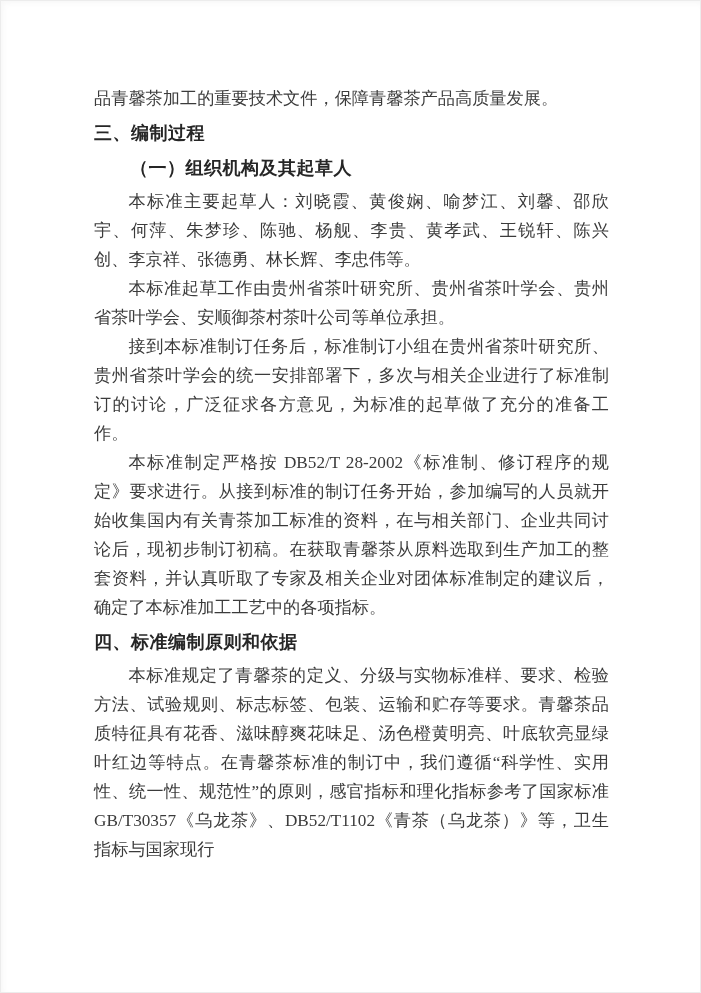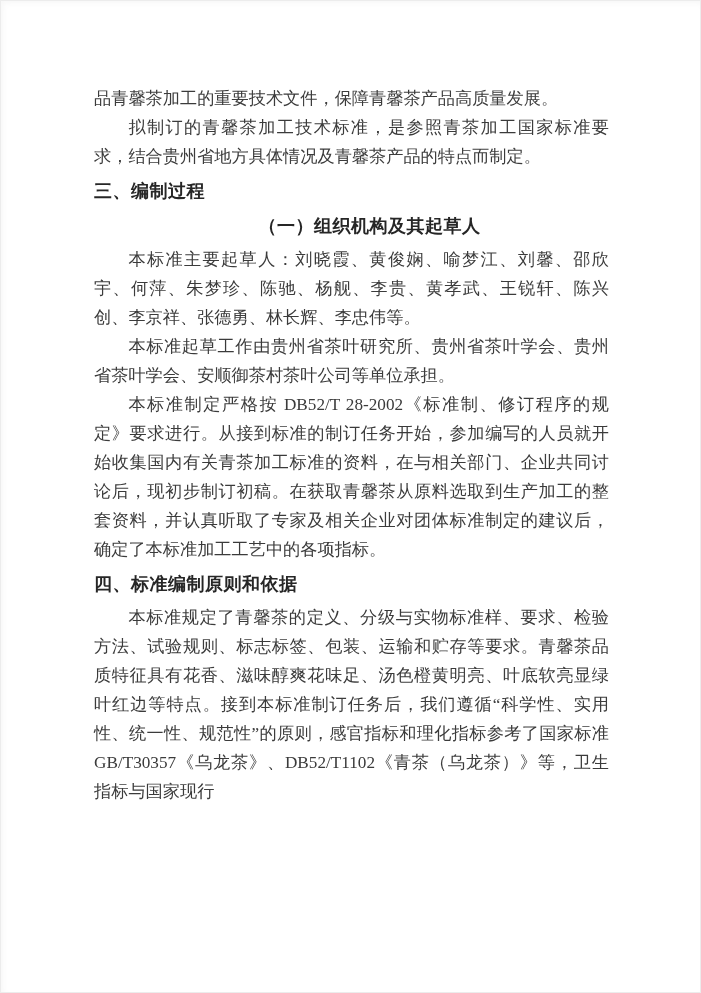--- a/index.html
+++ b/index.html
@@ -40,43 +40,42 @@
     font-weight: 700;
     font-size: 18px;
     line-height: 29px;
     color: #262626;
     margin: 6px 0 4px 0;
     text-align: left;
     letter-spacing: 0.5px;
   }
   .h-minor {
     margin-left: 2em;
-    text-align: center;
   }
 </style>
 </head>
 <body>
 
 <main class="page">
   <article class="doc">
 
     <p class="body no-indent">品青馨茶加工的重要技术文件，保障青馨茶产品高质量发展。</p>
 
-    <p class="body">拟制订的青馨茶加工技术标准，是参照青茶加工国家标准要求，结合贵州省地方具体情况及青馨茶产品的特点而制定。</p>
 
     <h2 class="h-major">三、编制过程</h2>
 
     <h3 class="h-minor">（一）组织机构及其起草人</h3>
 
     <p class="body">本标准主要起草人：刘晓霞、黄俊娴、喻梦江、刘馨、邵欣宇、何萍、朱梦珍、陈驰、杨舰、李贵、黄孝武、王锐轩、陈兴创、李京祥、张德勇、林长辉、李忠伟等。</p>
 
     <p class="body">本标准起草工作由贵州省茶叶研究所、贵州省茶叶学会、贵州省茶叶学会、安顺御茶村茶叶公司等单位承担。</p>
 
 
+    <p class="body">接到本标准制订任务后，标准制订小组在贵州省茶叶研究所、贵州省茶叶学会的统一安排部署下，多次与相关企业进行了标准制订的讨论，广泛征求各方意见，为标准的起草做了充分的准备工作。</p>
 
     <p class="body">本标准制定严格按 DB52/T 28-2002《标准制、修订程序的规定》要求进行。从接到标准的制订任务开始，参加编写的人员就开始收集国内有关青茶加工标准的资料，在与相关部门、企业共同讨论后，现初步制订初稿。在获取青馨茶从原料选取到生产加工的整套资料，并认真听取了专家及相关企业对团体标准制定的建议后，确定了本标准加工工艺中的各项指标。</p>
 
     <h2 class="h-major">四、标准编制原则和依据</h2>
 
-    <p class="body">本标准规定了青馨茶的定义、分级与实物标准样、要求、检验方法、试验规则、标志标签、包装、运输和贮存等要求。青馨茶品质特征具有花香、滋味醇爽花味足、汤色橙黄明亮、叶底软亮显绿叶红边等特点。接到本标准制订任务后，我们遵循“科学性、实用性、统一性、规范性”的原则，感官指标和理化指标参考了国家标准 GB/T30357《乌龙茶》、DB52/T1102《青茶（乌龙茶）》等，卫生指标与国家现行</p>
+    <p class="body">本标准规定了青馨茶的定义、分级与实物标准样、要求、检验方法、试验规则、标志标签、包装、运输和贮存等要求。青馨茶品质特征具有花香、滋味醇爽花味足、汤色橙黄明亮、叶底软亮显绿叶红边等特点。在青馨茶标准的制订中，我们遵循“科学性、实用性、统一性、规范性”的原则，感官指标和理化指标参考了国家标准 GB/T30357《乌龙茶》、DB52/T1102《青茶（乌龙茶）》等，卫生指标与国家现行</p>
 
   </article>
 </main>
 
 </body></html>

